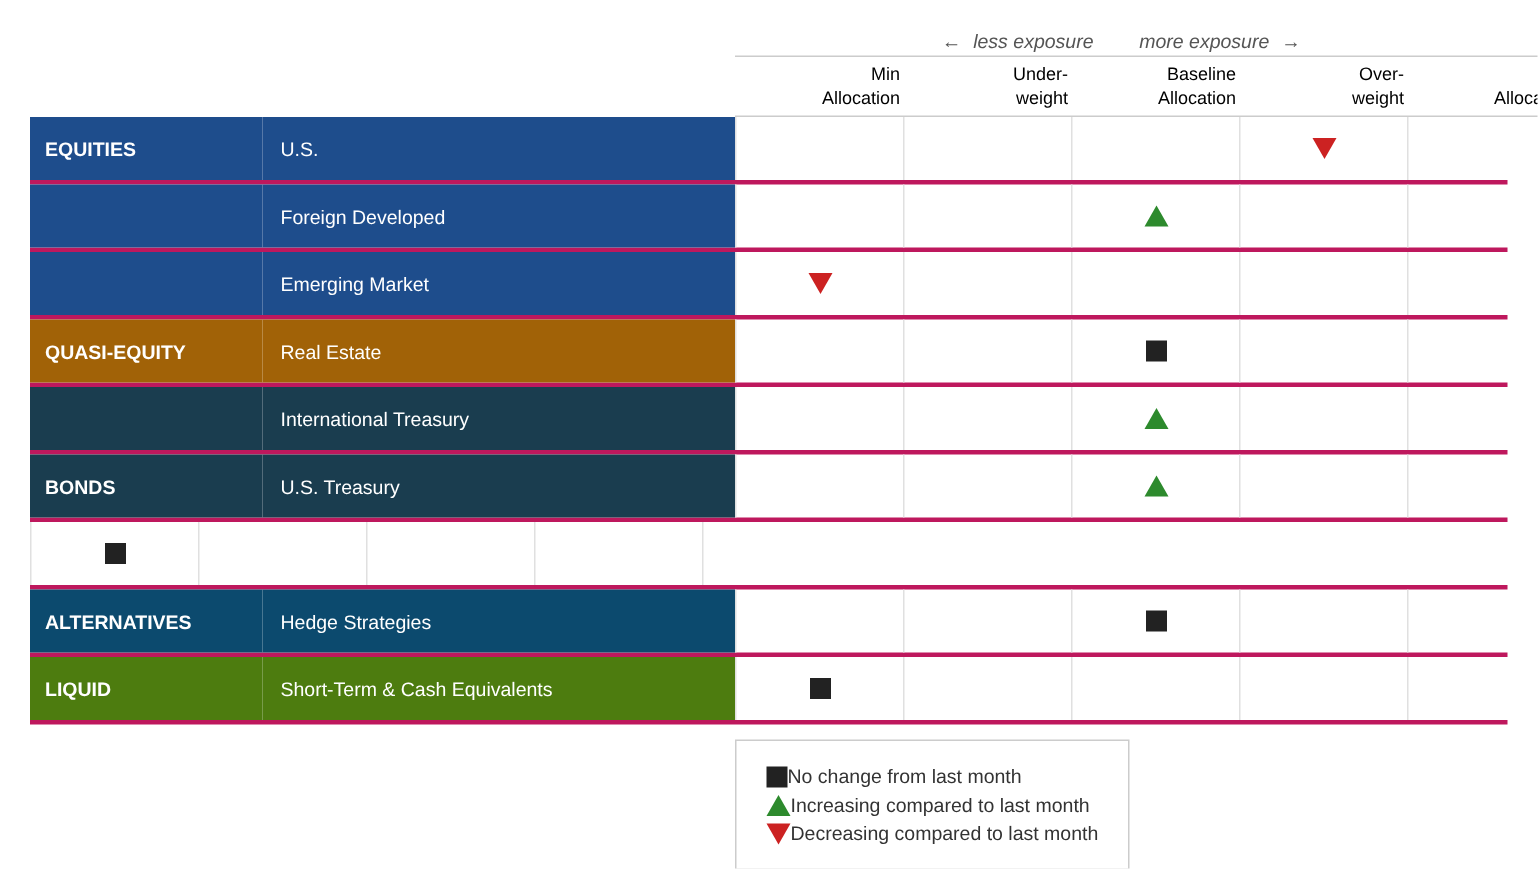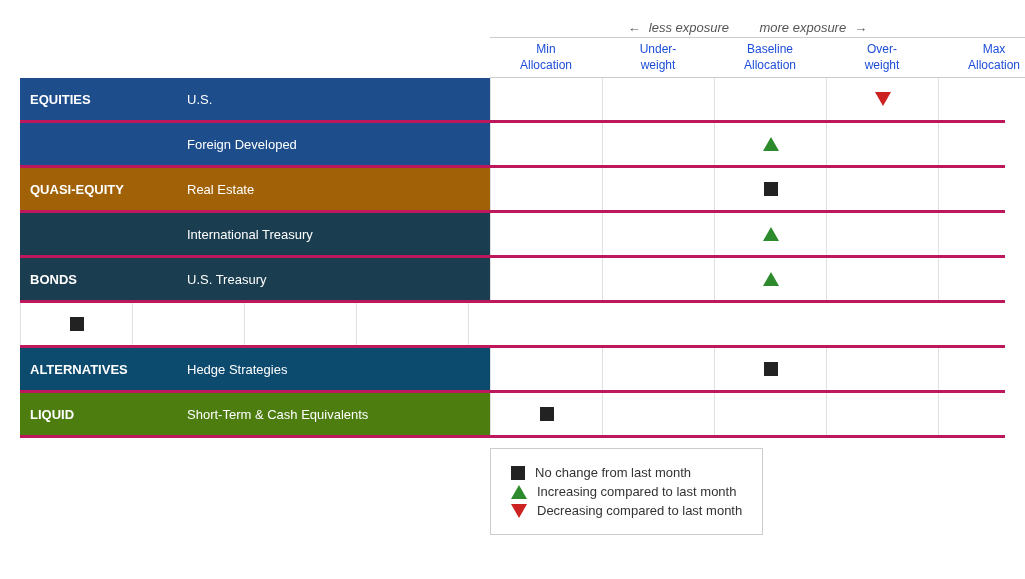--- a/index.html
+++ b/index.html
@@ -26,23 +26,23 @@
       width: 470px;
       flex-shrink: 0;
     }
 
     
     .col-headers {
       display: flex;
       border-bottom: 1px solid #ccc;
     }
     .col-header {
-      text-align: center;
+      text-align: right;
       font-size: 12px;
-      color: #1d4ed8;
+      color: #000000;
       padding: 4px 2px;
       line-height: 1.3;
     }
     .col-min { width: 112px; }
     .col-under { width: 112px; }
     .col-baseline { width: 112px; }
     .col-over { width: 112px; }
     .col-max { width: 112px; }
 
     
@@ -127,21 +127,20 @@
       border: 1px solid #ccc;
       padding: 12px 20px;
       display: inline-block;
       font-size: 13px;
       color: #333;
     }
     .legend-item {
       display: flex;
       align-items: center;
       margin: 4px 0;
-      gap: 10px;
     }
 
     
     .header-arrow-row {
       display: flex;
       margin-left: 470px;
       margin-bottom: 2px;
       align-items: center;
       font-style: italic;
       font-size: 12px;
@@ -218,20 +217,35 @@
         <div class="row-label-section">
           <div class="category-cell bg-equities"></div>
           <div class="sub-category-cell bg-equities">Foreign Developed</div>
         </div>
         <div class="row-data-section">
           <div class="data-cell"></div>
           <div class="data-cell"></div>
           <div class="data-cell">
             <span class="sym-triangle-up"></span>
           </div>
+          <div class="data-cell"></div>
+          <div class="data-cell"></div>
+        </div>
+      </div>
+      <div class="table-row">
+        <div class="row-label-section">
+          <div class="category-cell bg-equities"></div>
+          <div class="sub-category-cell bg-equities">Emerging Market</div>
+        </div>
+        <div class="row-data-section">
+          <div class="data-cell">
+            <span class="sym-triangle-down"></span>
+          </div>
+          <div class="data-cell"></div>
+          <div class="data-cell"></div>
           <div class="data-cell"></div>
           <div class="data-cell"></div>
         </div>
       </div>
       <div class="table-row">
         <div class="row-label-section">
           <div class="category-cell bg-quasi">QUASI-EQUITY</div>
           <div class="sub-category-cell bg-quasi">Real Estate</div>
         </div>
         <div class="row-data-section">

